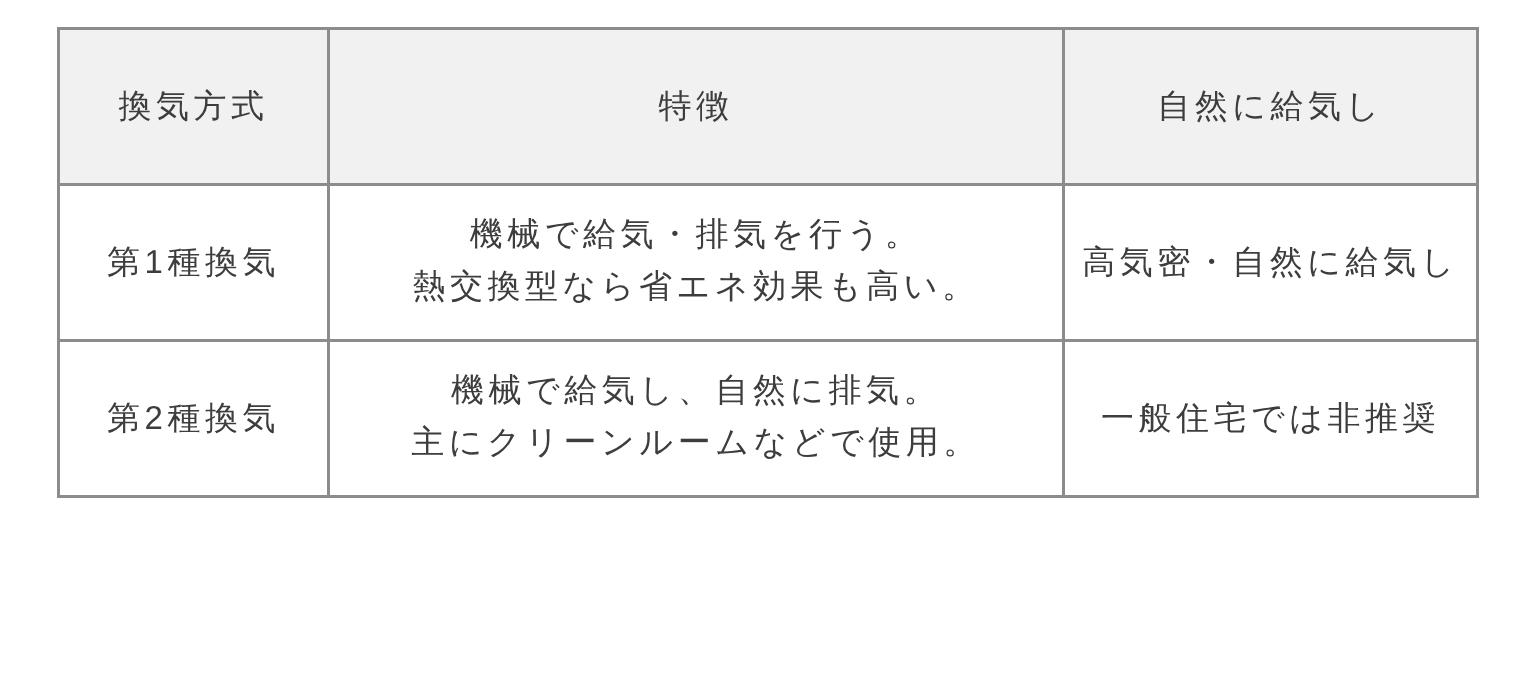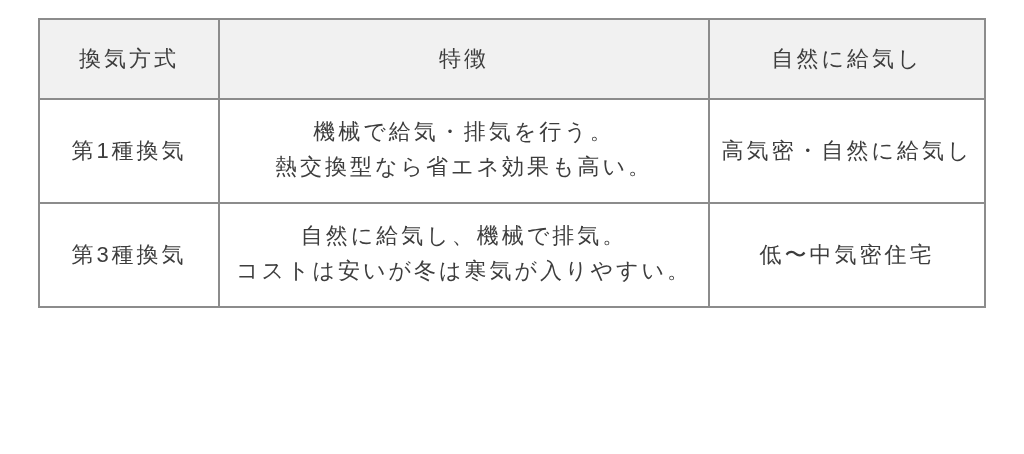--- a/index.html
+++ b/index.html
@@ -25,21 +25,21 @@
     table-layout: fixed;
   }
   .vent-table th,
   .vent-table td {
     border: 2px solid var(--border, #8c8c8c);
     text-align: center;
     vertical-align: middle;
     font-weight: 400;
     font-size: 22px;
     letter-spacing: 3px;
-    height: 80px;
+    height: 104px;
     padding: 16px 6px;
     box-sizing: border-box;
   }
   .vent-table th {
     background: var(--header-bg, #f1f1f1);
   }
   .vent-table td {
     background: var(--row-bg, #ffffff);
   }
   .feature-line {
@@ -68,22 +68,22 @@
     <tbody>
       <tr>
         <td>第1種換気</td>
         <td>
           <div class="feature-line">機械で給気・排気を行う。</div>
           <div class="feature-line">熱交換型なら省エネ効果も高い。</div>
         </td>
         <td>高気密・自然に給気し</td>
       </tr>
       <tr>
-        <td>第3種換気</td>
+        <td>第2種換気</td>
         <td>
-          <div class="feature-line">自然に給気し、機械で排気。</div>
-          <div class="feature-line">コストは安いが冬は寒気が入りやすい。</div>
+          <div class="feature-line">機械で給気し、自然に排気。</div>
+          <div class="feature-line">主にクリーンルームなどで使用。</div>
         </td>
-        <td>低〜中気密住宅</td>
+        <td>一般住宅では非推奨</td>
       </tr>
     </tbody>
   </table>
 </div>
 
 </body></html>

